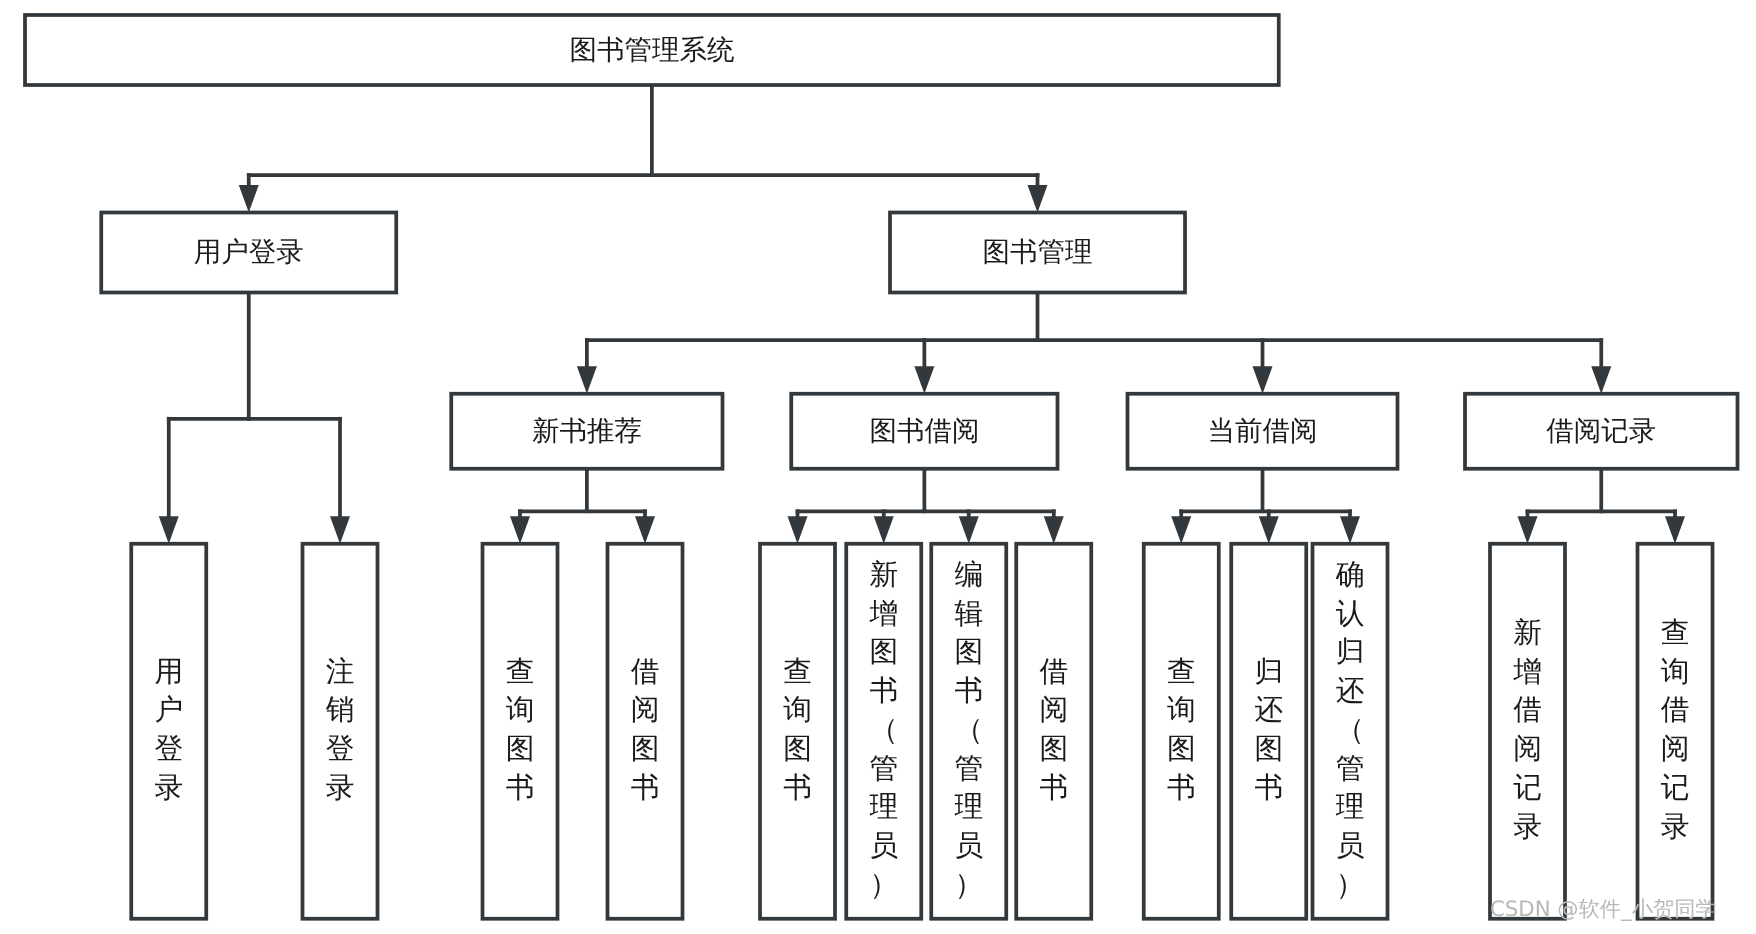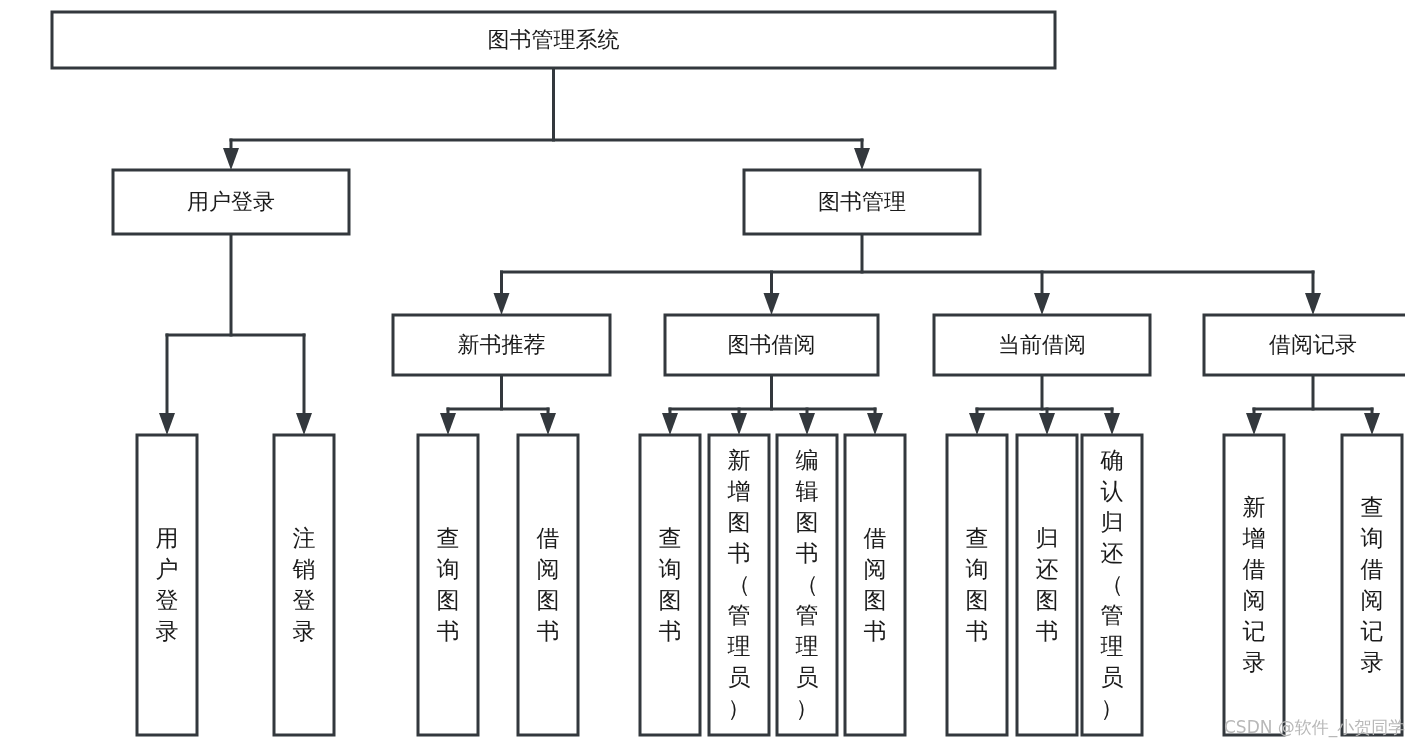--- a/index.html
+++ b/index.html
@@ -14,21 +14,20 @@
     font-family: "DejaVu Sans", "Liberation Sans", sans-serif;
     overflow: hidden;
     position: relative;
   }
   #diagram-root {
     position: absolute;
     left: 0;
     top: 0;
     width: 1338px;
     height: 747px;
-    padding-left: 32px;
   }
   svg#flow-svg {
     display: block;
     width: 1405px;
     height: 747px;
   }
   .node-rect {
     fill: #ffffff;
     stroke: #33383d;
     stroke-width: 3;

